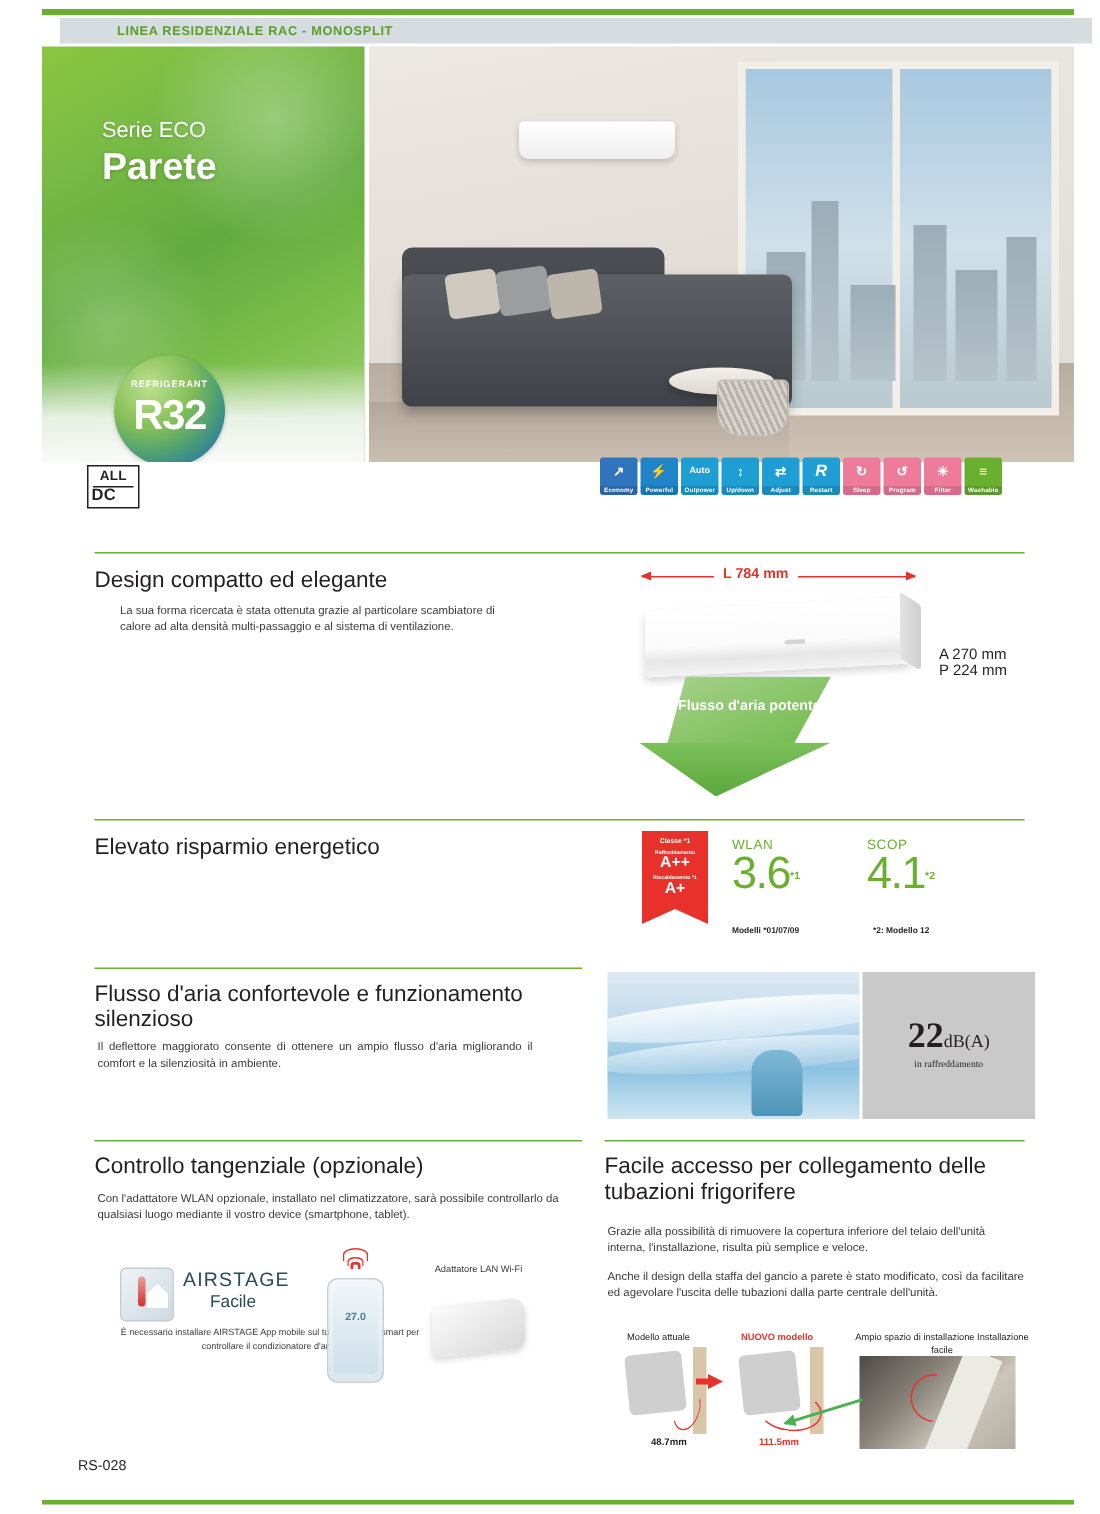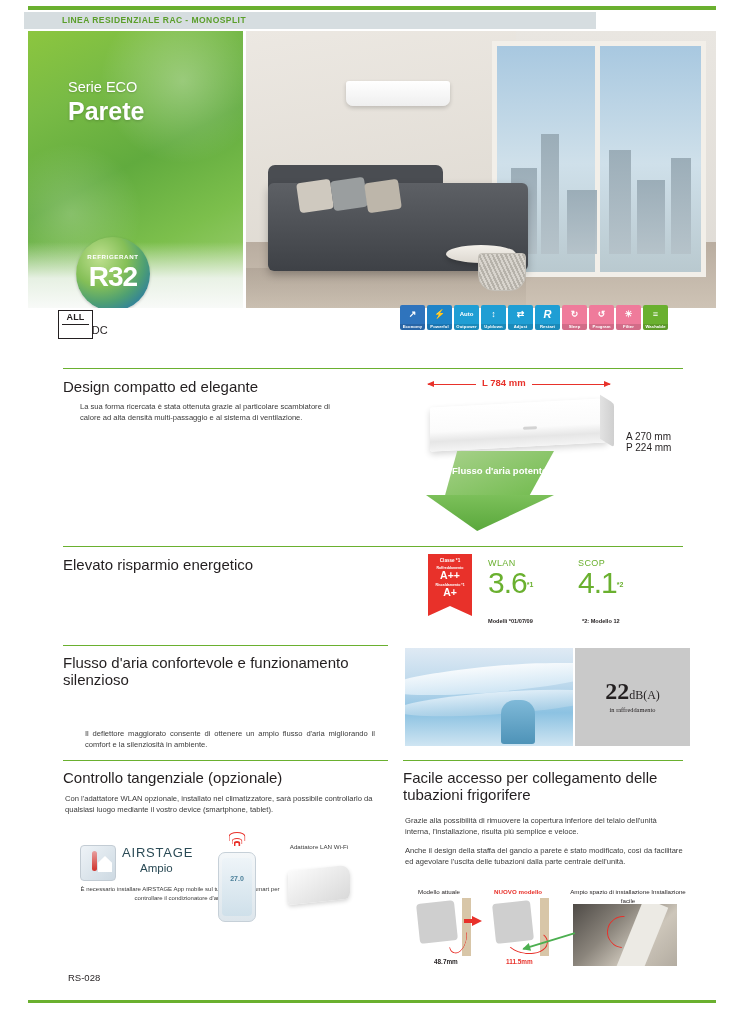--- a/index.html
+++ b/index.html
@@ -9,21 +9,21 @@
     font-family:"Liberation Sans", sans-serif;
     color:#231f20;
     -webkit-font-smoothing:antialiased;
     position:relative;
     overflow:hidden;
   }
   .page{position:relative;width:733px;height:1009px;}
 
   
   .topline{position:absolute;left:28px;top:6px;width:688px;height:4px;background:#6ab02f;}
-  .topband{position:absolute;left:24px;top:12px;width:572px;height:17px;background:#d6dde0;}
+  .topband{position:absolute;left:40px;top:12px;width:688px;height:17px;background:#d6dde0;}
   .topband .tb-txt{
     position:absolute;left:38px;top:3px;
     font-size:8.5px;font-weight:bold;letter-spacing:.45px;color:#5a9e2a;
   }
 
   
   .hero{position:absolute;left:28px;top:31px;width:688px;height:277px;}
   .hero-left{
     position:absolute;left:0;top:0;width:215px;height:277px;
     background:
@@ -70,21 +70,21 @@
     opacity:.5;
   }
 
   
   .alldc{
     position:absolute;left:58px;top:310px;width:33px;height:27px;
     border:1.4px solid #231f20;background:#fff;z-index:6;
   }
   .alldc .a1{position:absolute;left:0;top:1px;width:100%;text-align:center;font-size:9px;font-weight:bold;letter-spacing:.2px;}
   .alldc .ln{position:absolute;left:3px;top:12.5px;width:27px;height:1.2px;background:#231f20;}
-  .alldc .a2{position:absolute;left:16px;top:13px;width:100%;text-align:right;font-size:11px;font-weight:normal;letter-spacing:.2px;}
+  .alldc .a2{position:absolute;left:2px;top:13px;width:100%;text-align:left;font-size:11px;font-weight:bold;letter-spacing:.2px;}
 
   
   .hero-photo{
     position:absolute;left:218px;top:0;width:470px;height:277px;overflow:hidden;
     background:linear-gradient(to bottom,#e9e6e1 0%,#dedad4 100%);
   }
   .room-wall{position:absolute;left:0;top:0;width:270px;height:220px;background:linear-gradient(170deg,#ece8e2,#ded9d1);}
   .room-floor{position:absolute;left:0;bottom:0;width:100%;height:66px;background:linear-gradient(to bottom,#b9ada0,#cec3b5);}
   .window{
     position:absolute;left:246px;top:10px;width:214px;height:236px;
@@ -234,21 +234,21 @@
   .photo-inst{position:absolute;left:163px;top:16px;width:104px;height:62px;overflow:hidden;
       background:linear-gradient(135deg,#4e4a46 0%,#8b857c 38%,#cdc6ba 66%,#b3aca1 100%);}
   .photo-inst .white-bar{position:absolute;left:56px;top:-4px;width:26px;height:76px;background:#eceae4;transform:rotate(22deg);}
   .greenline{position:absolute;left:112px;top:52px;width:54px;height:1.6px;background:#4caf50;transform:rotate(-17deg);}
   .greenline:before{content:"";position:absolute;left:-1px;top:-3px;width:0;height:0;
       border-top:4px solid transparent;border-bottom:4px solid transparent;border-right:8px solid #4caf50;}
   .instcap{position:absolute;left:158px;top:0;width:120px;text-align:center;font-size:6.2px;line-height:8.6px;color:#231f20;}
   .redcurve{position:absolute;width:26px;height:26px;border:1.4px solid #e8312a;border-radius:50%;
       border-top-color:transparent;border-left-color:transparent;}
 
-  .pagenum{position:absolute;left:52px;top:972px;font-size:9.5px;color:#231f20;margin-left:16px;}
+  .pagenum{position:absolute;left:52px;top:972px;font-size:9.5px;color:#231f20;}
   .botline{position:absolute;left:28px;top:1000px;width:688px;height:3px;background:#6ab02f;}
 </style>
 </head>
 <body>
 
 <div class="page">
 
   <div class="topline"></div>
   <div class="topband">
     <div class="tb-txt">LINEA RESIDENZIALE RAC - MONOSPLIT</div>
@@ -376,21 +376,21 @@
     <div class="scopblk">
       <div class="enlabel">SCOP</div>
       <div><span class="ennum">4.1</span><span class="ensup">*2</span></div>
     </div>
     <div class="enfoot" style="left:78px;top:66px;">Modelli *01/07/09</div>
     <div class="enfoot" style="left:172px;top:66px;">*2: Modello 12</div>
   </div>
 
   <div class="sect-rule" style="left:63px;top:645px;width:325px;"></div>
   <div class="h2" style="left:63px;top:654px;width:320px;">Flusso d'aria confortevole e funzionamento silenzioso</div>
-  <div class="body" style="left:65px;top:728px;width:290px;text-align:justify;margin-left:20px;">Il deflettore maggiorato consente di ottenere un ampio flusso d'aria migliorando il comfort e la silenziosità in ambiente.</div>
+  <div class="body" style="left:65px;top:692px;width:290px;text-align:justify;">Il deflettore maggiorato consente di ottenere un ampio flusso d'aria migliorando il comfort e la silenziosità in ambiente.</div>
 
   <div class="quietwrap">
     <div class="qpic">
       <div class="qswoosh"></div>
       <div class="qswoosh2"></div>
       <div class="qperson"></div>
     </div>
     <div class="qpanel">
       <div class="qnum">
         <span class="n">22</span><span class="u">dB(A)</span>
@@ -402,21 +402,21 @@
   <div class="sect-rule" style="left:63px;top:760px;width:325px;"></div>
   <div class="h2" style="left:63px;top:769px;width:330px;">Controllo tangenziale (opzionale)</div>
   <div class="body" style="left:65px;top:793px;width:320px;">Con l'adattatore WLAN opzionale, installato nel climatizzatore, sarà possibile controllarlo da qualsiasi luogo mediante il vostro device (smartphone, tablet).</div>
 
   <div class="airstage">
     <div class="as-icon">
       <div class="therm"></div>
       <div class="house"></div>
     </div>
     <div class="as-name">AIRSTAGE</div>
-    <div class="as-sub">Ampio</div>
+    <div class="as-sub">Facile</div>
     <div class="as-cap">È necessario installare AIRSTAGE App mobile sul tuo dispositivo smart per controllare il condizionatore d'aria.</div>
   </div>
 
   <div class="wifi">
     <i style="bottom:0;width:3px;height:3px;border-width:2px;"></i>
     <i style="bottom:2px;width:9px;height:5px;"></i>
     <i style="bottom:5px;width:15px;height:8px;"></i>
   </div>
   <div class="phone">
     <div class="scr"></div>

